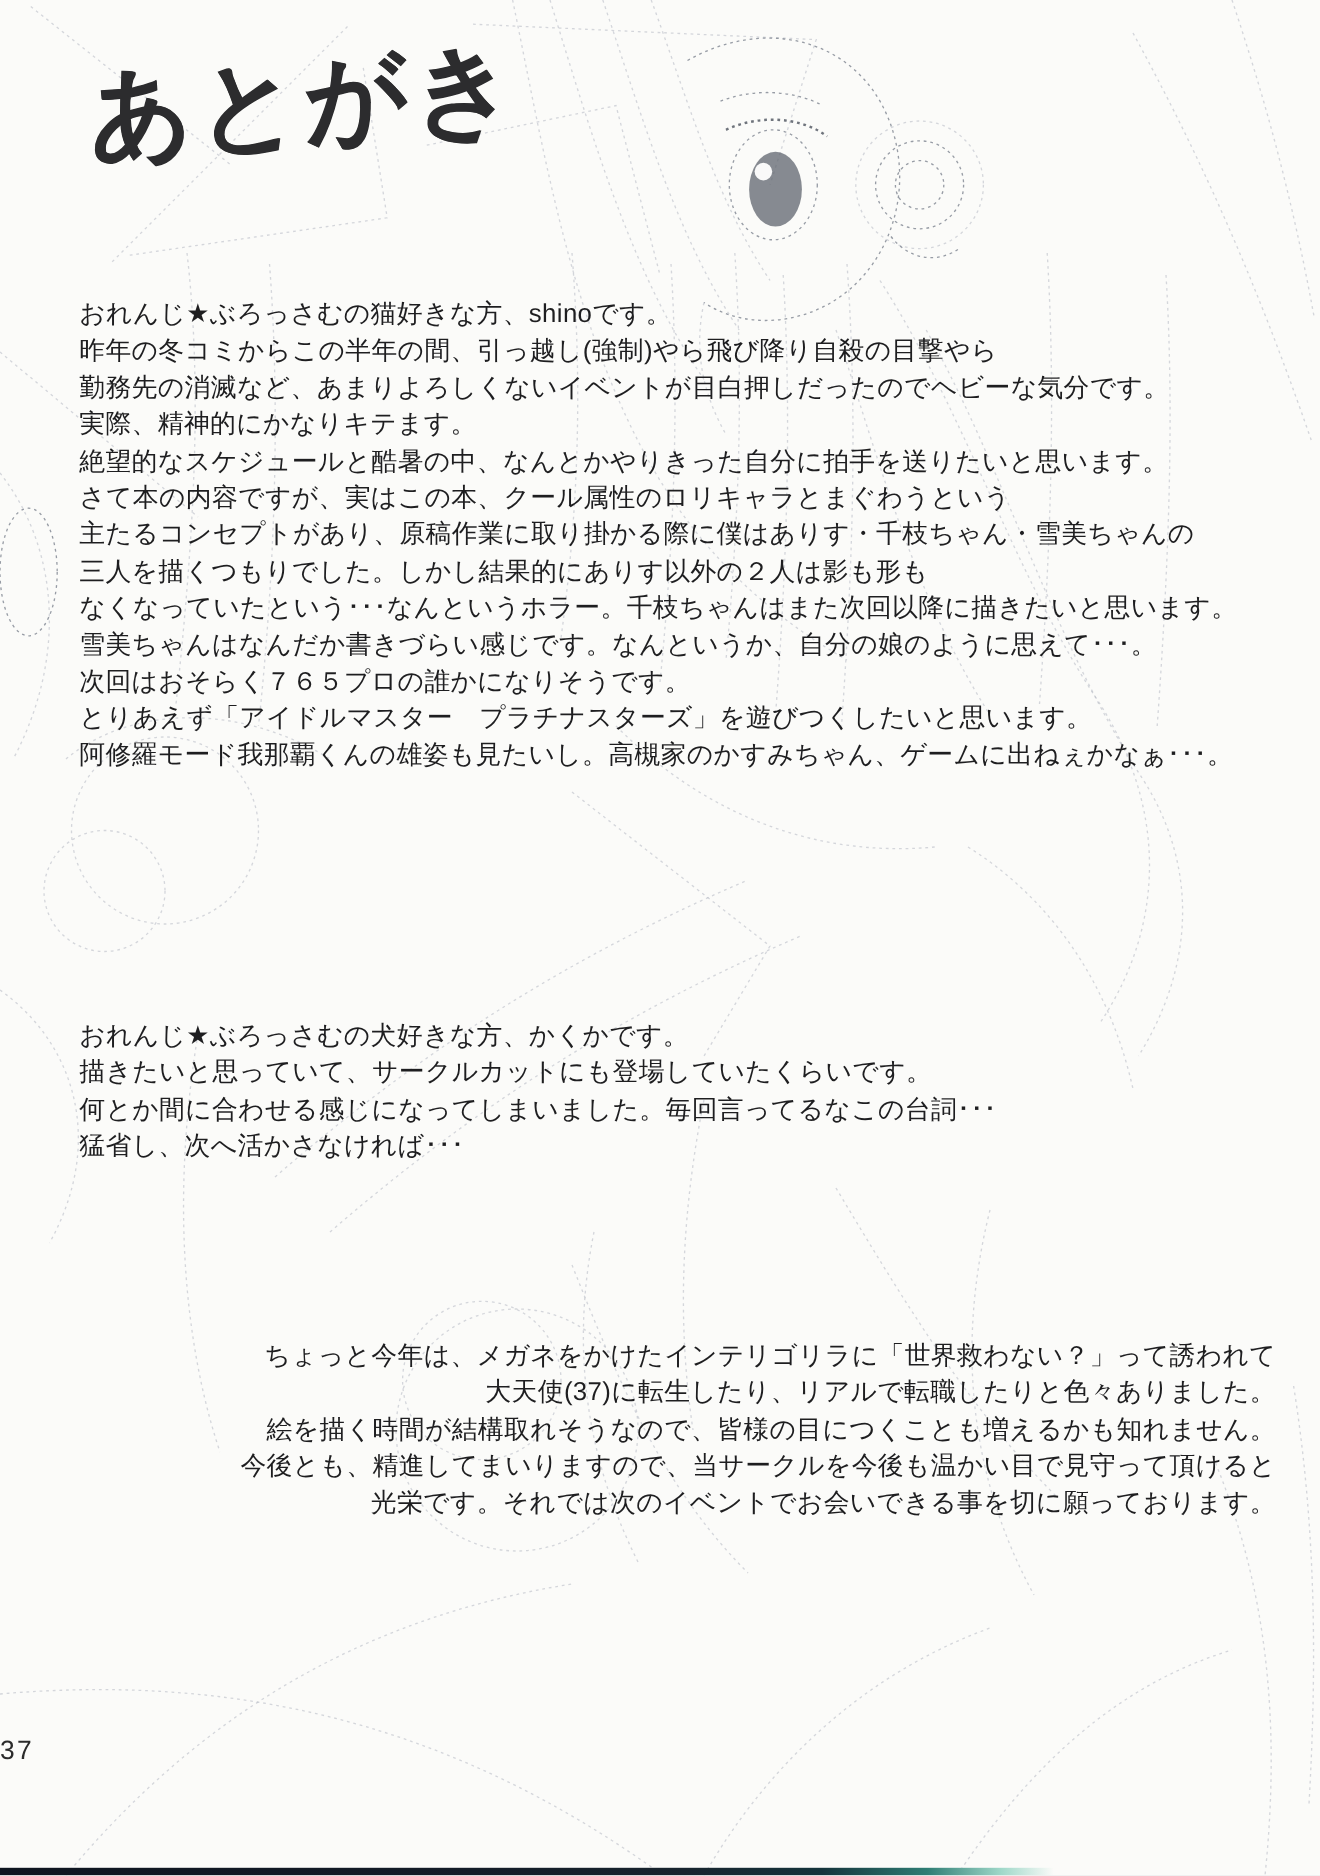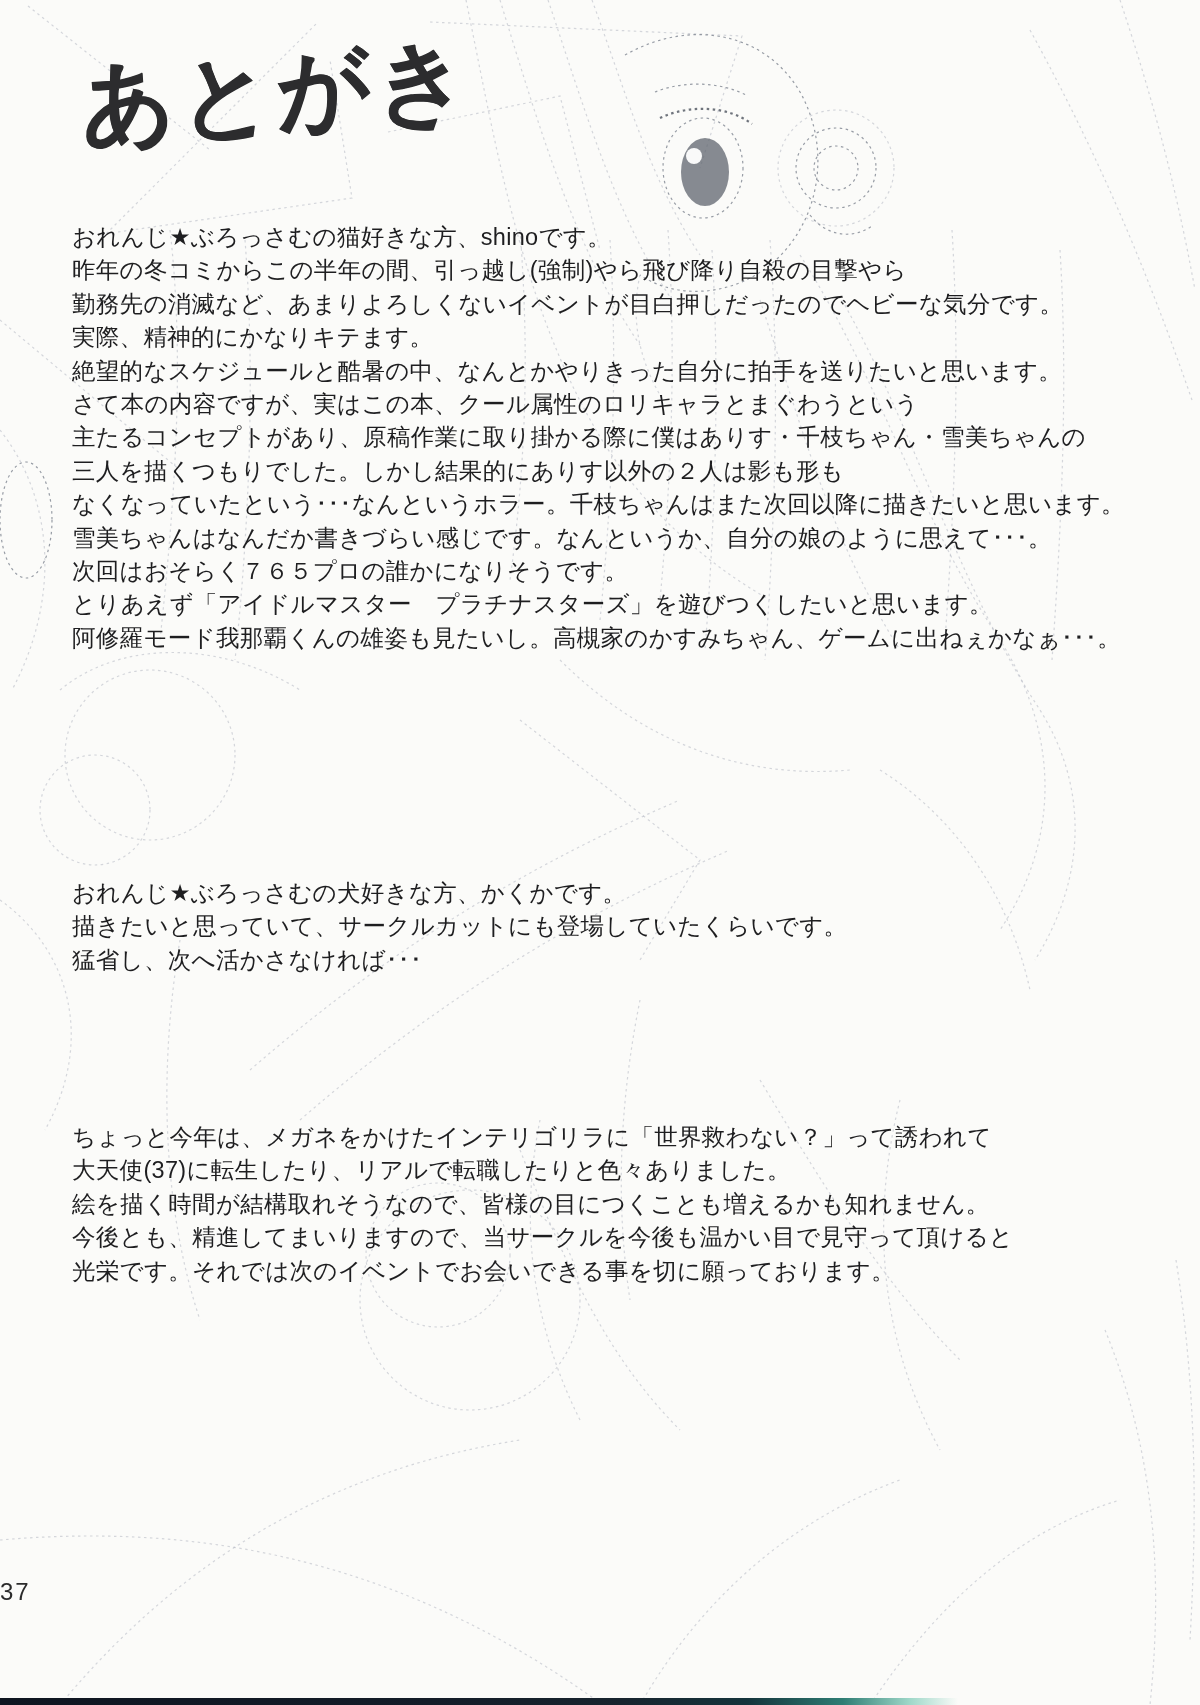--- a/index.html
+++ b/index.html
@@ -26,25 +26,25 @@
   .title {
     position:absolute; left:76px; top:44px;
     font-size:92px; font-weight:bold; color:#2c2c2e;
     transform:rotate(-4deg); transform-origin:left top;
     letter-spacing:4px; white-space:nowrap;
     text-shadow:0.5px 0.5px 0 #2c2c2e;
   }
   .block {
     position:absolute; left:72px; right:40px;
     font-size:23.5px; line-height:33.4px;
-    letter-spacing:0.3px; white-space:nowrap;
+    letter-spacing:0.3px; white-space:nowrap;margin-top:48px;
   }
   .b1 { top:221px; }
   .b2 { top:877px; }
-  .b3 { top:1121px; }
+  .b3 { top:1168px;text-align:right; }
   .line { height:33.4px; }
   .pageno {
     position:absolute; top:1578px; left:0; width:100%;
     text-align:left; font-size:24px; color:#2b2b2b; letter-spacing:2px;
   }
   .scan-edge {
     position:absolute; left:0; bottom:0; height:7px; width:958px;
     background:linear-gradient(90deg,#0e1520 0%,#131c28 45%,#17242e 65%,#14343c 78%,#2e7d74 88%,#9fd8c9 95%,rgba(255,255,255,0) 100%);
   }
 </style>
@@ -144,20 +144,21 @@
     <div class="line">なくなっていたという･･･なんというホラー。千枝ちゃんはまた次回以降に描きたいと思います。</div>
     <div class="line">雪美ちゃんはなんだか書きづらい感じです。なんというか、自分の娘のように思えて･･･。</div>
     <div class="line">次回はおそらく７６５プロの誰かになりそうです。</div>
     <div class="line">とりあえず「アイドルマスター　プラチナスターズ」を遊びつくしたいと思います。</div>
     <div class="line">阿修羅モード我那覇くんの雄姿も見たいし。高槻家のかすみちゃん、ゲームに出ねぇかなぁ･･･。</div>
   </div>
 
   <div class="block b2">
     <div class="line">おれんじ★ぶろっさむの犬好きな方、かくかです。</div>
     <div class="line">描きたいと思っていて、サークルカットにも登場していたくらいです。</div>
+    <div class="line">何とか間に合わせる感じになってしまいました。毎回言ってるなこの台詞･･･</div>
     <div class="line">猛省し、次へ活かさなければ･･･</div>
   </div>
 
   <div class="block b3">
     <div class="line">ちょっと今年は、メガネをかけたインテリゴリラに「世界救わない？」って誘われて</div>
     <div class="line">大天使(37)に転生したり、リアルで転職したりと色々ありました。</div>
     <div class="line">絵を描く時間が結構取れそうなので、皆様の目につくことも増えるかも知れません。</div>
     <div class="line">今後とも、精進してまいりますので、当サークルを今後も温かい目で見守って頂けると</div>
     <div class="line">光栄です。それでは次のイベントでお会いできる事を切に願っております。</div>
   </div>

